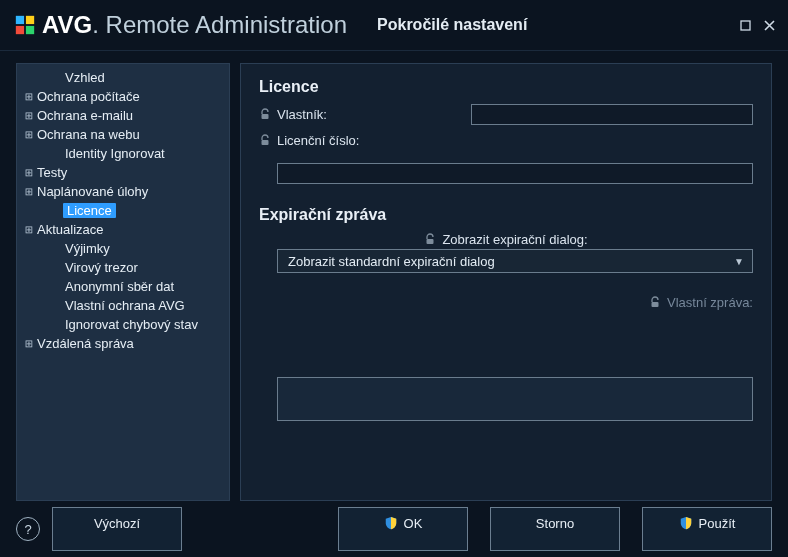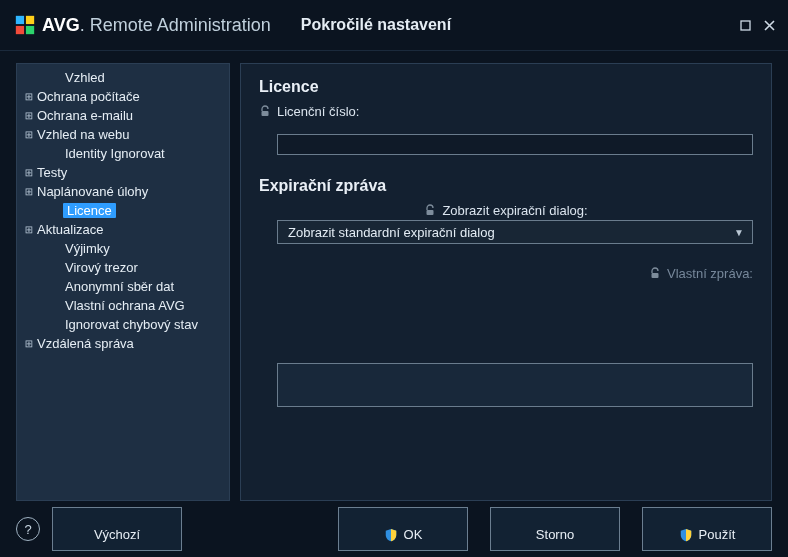--- a/index.html
+++ b/index.html
@@ -25,21 +25,21 @@
     padding:0 10px 0 14px;
     border-bottom:1px solid #1b2a3c;
   }
   .logo{
     display:flex;
     align-items:center;
     gap:4px;
   }
   .logo svg{display:block;}
   .brand{
-    font-size:18px;
+    font-size:24px;
     font-weight:600;
     color:#ffffff;
     margin-left:2px;
   }
   .brand-thin{font-weight:400;color:#c0d0dc;}
   .subtitle{
     font-size:16px;
     color:#e4ecf3;
     margin-left:30px;
     font-weight:600;
@@ -180,21 +180,21 @@
     margin-right:12px;
     cursor:pointer;
   }
   .btn{
     height:26px;
     min-width:96px;
     background:#122233;
     border:1px solid #6b7e90;
     color:#e7eef5;
     display:flex;
-    align-items:flex-end;
+    align-items:flex-start;
     justify-content:center;
     gap:6px;
     cursor:pointer;
     padding:8px 16px;
   }
   .btn+.btn{margin-left:22px;}
   .footer-gap{flex:1;}
   .shield{width:14px;height:14px;display:block;}
 </style>
 </head>
@@ -237,21 +237,21 @@
         <div class="tree-item">
           <span class="exp">⊞</span>
           <span class="lbl">Ochrana počítače</span>
         </div>
         <div class="tree-item">
           <span class="exp">⊞</span>
           <span class="lbl">Ochrana e-mailu</span>
         </div>
         <div class="tree-item">
           <span class="exp">⊞</span>
-          <span class="lbl">Vzhled na webu</span>
+          <span class="lbl">Ochrana na webu</span>
         </div>
         <div class="tree-item child">
           <span class="exp"></span>
           <span class="lbl">Identity Ignorovat</span>
         </div>
         <div class="tree-item">
           <span class="exp">⊞</span>
           <span class="lbl">Testy</span>
         </div>
         <div class="tree-item">
@@ -288,20 +288,30 @@
         </div>
         <div class="tree-item">
           <span class="exp">⊞</span>
           <span class="lbl">Vzdálená správa</span>
         </div>
       </div>
 
     <div class="main">
       <div class="section">Licence</div>
 
+      <div class="row">
+        <span class="lock">
+          <svg width="12" height="12" viewBox="0 0 12 12">
+              <path d="M3 6 V4 a3 3 0 0 1 6 0" fill="none" stroke="#7d8c9b" stroke-width="1.3"></path>
+              <rect x="2.5" y="6" width="7" height="5" rx="1" fill="#7d8c9b"></rect>
+            </svg>
+        </span>
+        <label>Vlastník:</label>
+        <input type="text" class="tf tf-short" value="" style="">
+      </div>
 
 
       <div class="row" style="margin-bottom:15px;">
         <span class="lock">
           <svg width="12" height="12" viewBox="0 0 12 12">
               <path d="M3 6 V4 a3 3 0 0 1 6 0" fill="none" stroke="#7d8c9b" stroke-width="1.3"></path>
               <rect x="2.5" y="6" width="7" height="5" rx="1" fill="#7d8c9b"></rect>
             </svg>
         </span>
         <label>Licenční číslo:</label>

